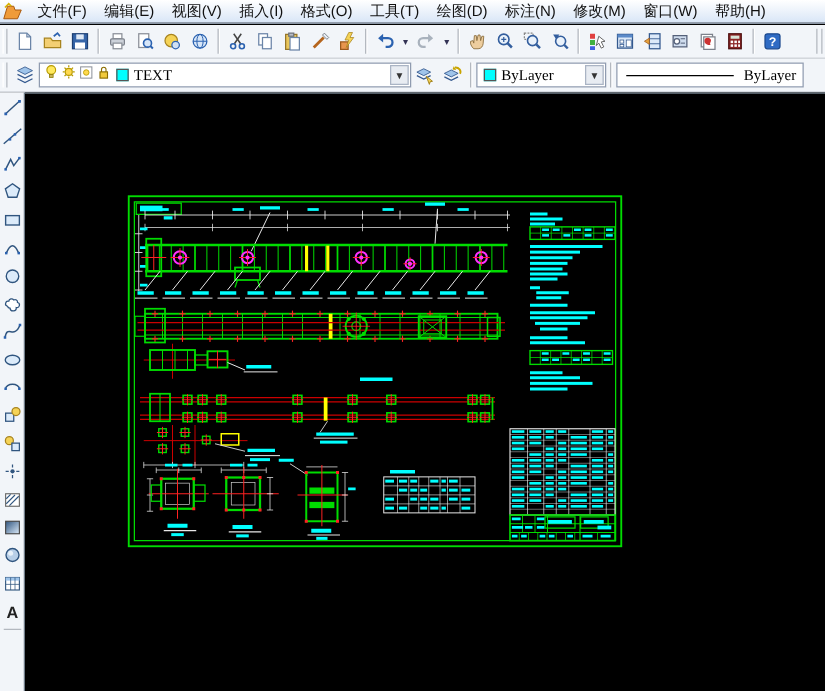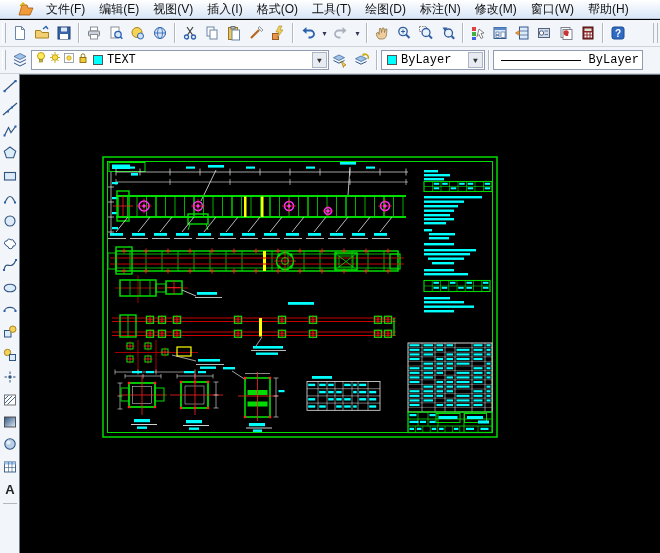--- a/index.html
+++ b/index.html
@@ -1,32 +1,32 @@
 <!DOCTYPE html>
 <html><head>
 <meta charset="utf-8">
 <style>
 *{box-sizing:border-box;margin:0;padding:0}
 html,body{width:660px;height:553px;overflow:hidden}
 body{background:#000;font-family:"Liberation Sans",sans-serif;position:relative}
 .menubar{position:absolute;left:0;top:0;width:660px;height:19px;
   background:linear-gradient(#ffffff,#d9e6f7);border-bottom:1px solid #b9c7dc;
-  display:flex;align-items:center;padding-left:18px}
+  display:flex;align-items:center;padding-left:2px}
 .logo{width:18px;height:16px;margin-right:3px;flex:0 0 auto}
 .menu-item{font-size:12px;color:#111;padding:1px 7px;white-space:nowrap}
 .tbrow{position:absolute;left:0;width:660px;background:#f2f5f9;border-bottom:1px solid #cfd4da;
   display:flex;align-items:center}
 #row1{top:20px;height:27px}
 #row2{top:47px;height:27px}
 .grip{width:4px;height:20px;margin:0 3px 0 2px;border-left:1px solid #ffffff;border-right:1px solid #b3b8bf}
 .tbtn{width:22px;height:22px;display:flex;align-items:center;justify-content:center;flex:0 0 auto}
 .tbtn.drop{width:11px;font-size:8px;color:#335;align-items:center}
 .sep{width:2px;height:20px;margin:0 3px;border-left:1px solid #b3b8bf;border-right:1px solid #ffffff;flex:0 0 auto}
 .combo{height:20px;background:#fff;border:1px solid #8f9bb0;display:flex;align-items:center;
-  font-family:Liberation Mono, monospace;font-size:12px;color:#000;padding:0 3px;position:relative;flex:0 0 auto}
+  font-family:Liberation Serif, serif;font-size:12px;color:#000;padding:0 3px;position:relative;flex:0 0 auto}
 .combo .arrow{position:absolute;right:1px;top:1px;bottom:1px;width:15px;background:#e8ecf2;
   border:1px solid #aab4c4;display:flex;align-items:center;justify-content:center;font-size:8px;color:#333}
 .swatch{width:10px;height:10px;border:1px solid #555;margin:0 4px 0 2px;flex:0 0 auto}
 #layerCombo{width:298px}
 #colorCombo{width:104px}
 #ltCombo{width:150px}
 .ltline{display:inline-block;width:86px;height:1px;background:#000;margin:0 8px 0 4px}
 .mini{margin-right:2px;flex:0 0 auto}
 .lefttb{position:absolute;left:0;top:74px;width:20px;height:479px;background:#f2f5f9;
   border-right:1px solid #6f7c88;display:flex;flex-direction:column;align-items:center;padding-top:1px}

